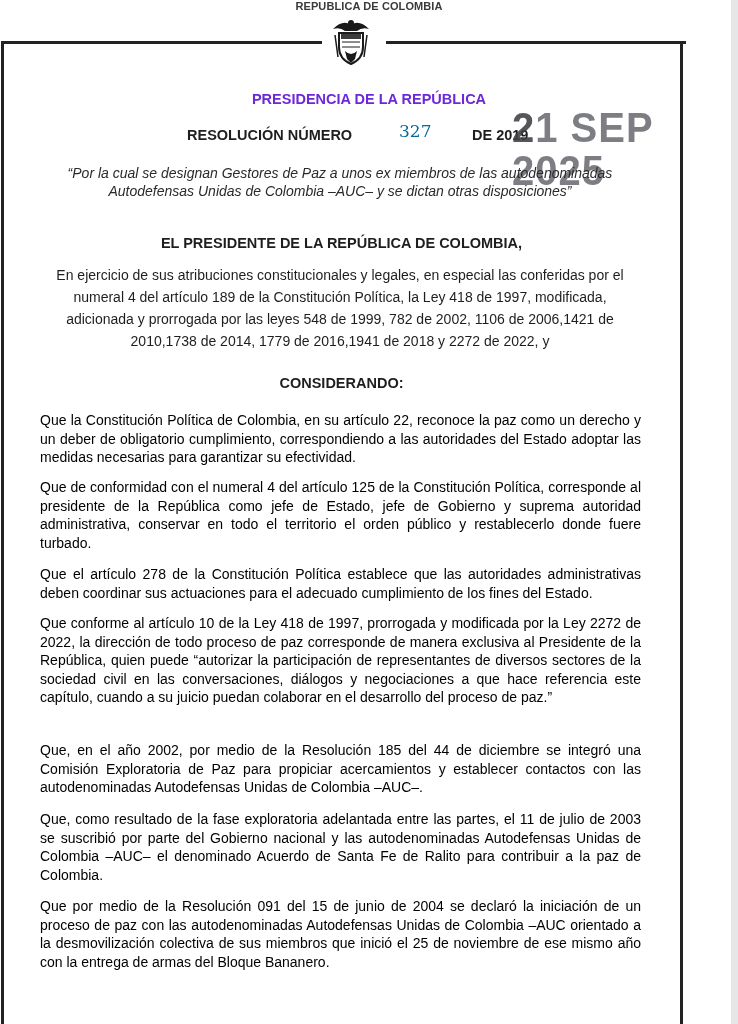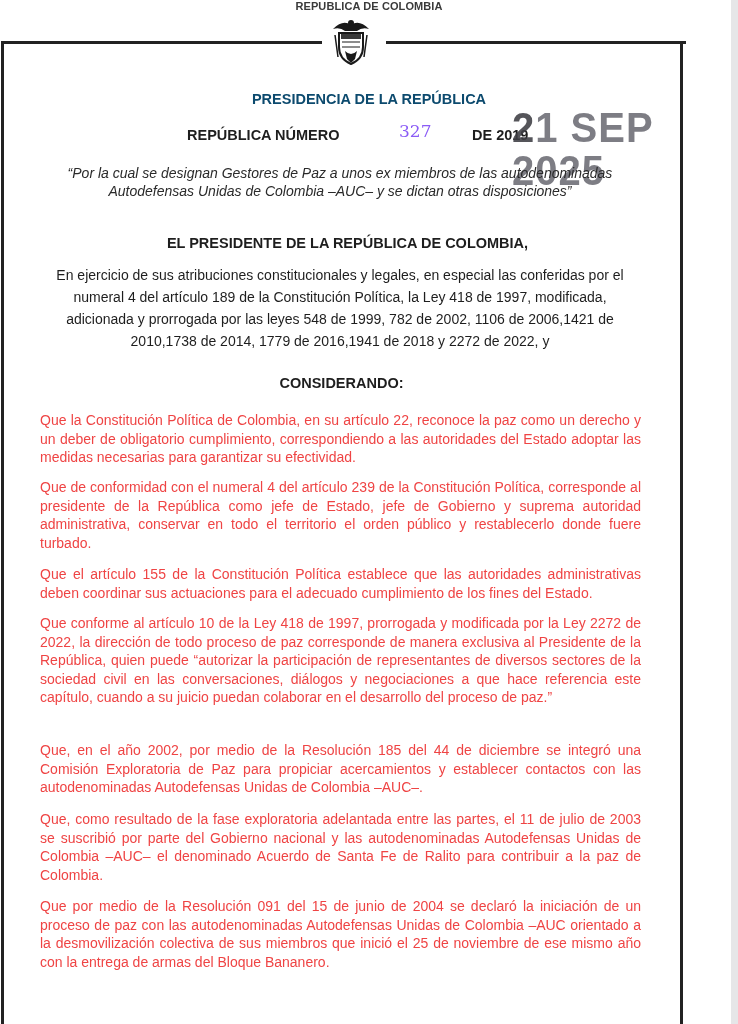--- a/index.html
+++ b/index.html
@@ -25,57 +25,57 @@
       border-left: 3px solid #222; border-right: 3px solid #222;
       box-sizing: border-box;
     }
     .top-rule {
       position: absolute; top: 41px; height: 3px; background: #222;
     }
     .top-rule.left { left: 1px; width: 321px; }
     .top-rule.right { left: 386px; width: 300px; }
     .title {
       position: absolute; left: 0; width: 738px; top: 91px;
-      text-align: center; font-weight: bold; font-size: 14.5px; color: #0c4a6e;
+      text-align: center; font-weight: bold; font-size: 14.5px; color: #6d28d9;
     }
     .resnum-label {
       position: absolute; left: 187px; top: 127px; font-weight: bold; font-size: 14.5px;
     }
     .resnum-value {
       position: absolute; left: 399px; top: 121px; font-family: "DejaVu Serif", serif;
-      font-size: 17px; color: #8b5cf6;
+      font-size: 17px; color: #0369a1;
     }
     .resnum-de {
       position: absolute; left: 472px; top: 127px; font-weight: bold; font-size: 14.5px;
     }
     .stamp {
       position: absolute; left: 512px; top: 108px; font-size: 40px; font-weight: bold;
       color: #6c6c74; letter-spacing: 1px; line-height: 1; opacity: 0.88;
       transform: scaleY(1.08);
     }
     .stamp .d1 { color: #3e3e44; }
     .subtitle {
       position: absolute; left: 40px; width: 600px; top: 164px;
       text-align: center; font-style: italic; font-size: 14px; line-height: 18px; color: #2a2a2a;
     }
     .president {
       position: absolute; left: 0; width: 683px; top: 235px;
-      text-align: center; font-weight: bold; font-size: 14.5px; padding-left: 6px;
+      text-align: center; font-weight: bold; font-size: 14.5px;
     }
     .preamble {
       position: absolute; left: 40px; width: 600px; top: 264px;
       text-align: center; font-size: 14px; line-height: 22px;
     }
     .considerando {
       position: absolute; left: 0; width: 683px; top: 375px;
       text-align: center; font-weight: bold; font-size: 14.5px;
     }
     .para {
       position: absolute; left: 40px; width: 601px;
-      text-align: justify; font-size: 14px; line-height: 18.6px; color: #ef4444;
+      text-align: justify; font-size: 14px; line-height: 18.6px; color: #000000;
     }
   </style>
 </head>
 <body>
 
 <div class="right-strip"></div>
 
 <div class="header-country">REPUBLICA DE COLOMBIA</div>
 
 <svg class="crest" viewBox="0 0 44 50">
@@ -87,38 +87,38 @@
   <path d="M16 34 Q22 40 28 34 L26 42 L22 46 L18 42 Z" fill="#1a1a1a"></path>
   <path d="M6 18 L9 40 M38 18 L35 40" stroke="#1a1a1a" stroke-width="1.5"></path>
 </svg>
 
 <div class="top-rule left"></div>
 <div class="top-rule right"></div>
 <div class="frame"></div>
 
 <div class="title">PRESIDENCIA DE LA REPÚBLICA</div>
 
-<div class="resnum-label">REPÚBLICA NÚMERO</div>
+<div class="resnum-label">RESOLUCIÓN NÚMERO</div>
 <div class="resnum-value">327</div>
 <div class="resnum-de">DE 2019</div>
 
 <div class="stamp">
   <span class="d1">2</span><span>1 SEP 2025</span>
 </div>
 
 <div class="subtitle">
   <div>“Por la cual se designan Gestores de Paz a unos ex miembros de las autodenominadas</div>
   <div>Autodefensas Unidas de Colombia –AUC– y se dictan otras disposiciones”</div>
 </div>
 
 <div class="president">EL PRESIDENTE DE LA REPÚBLICA DE COLOMBIA,</div>
 
 <div class="preamble">En ejercicio de sus atribuciones constitucionales y legales, en especial las conferidas por el numeral 4 del artículo 189 de la Constitución Política, la Ley 418 de 1997, modificada, adicionada y prorrogada por las leyes 548 de 1999, 782 de 2002, 1106 de 2006,1421 de 2010,1738 de 2014, 1779 de 2016,1941 de 2018 y 2272 de 2022, y</div>
 
 <div class="considerando">CONSIDERANDO:</div>
 
 <div class="para" style="top:411px">Que la Constitución Política de Colombia, en su artículo 22, reconoce la paz como un derecho y un deber de obligatorio cumplimiento, correspondiendo a las autoridades del Estado adoptar las medidas necesarias para garantizar su efectividad.</div>
-<div class="para" style="top:478px">Que de conformidad con el numeral 4 del artículo 239 de la Constitución Política, corresponde al presidente de la República como jefe de Estado, jefe de Gobierno y suprema autoridad administrativa, conservar en todo el territorio el orden público y restablecerlo donde fuere turbado.</div>
-<div class="para" style="top:565px">Que el artículo 155 de la Constitución Política establece que las autoridades administrativas deben coordinar sus actuaciones para el adecuado cumplimiento de los fines del Estado.</div>
+<div class="para" style="top:478px">Que de conformidad con el numeral 4 del artículo 125 de la Constitución Política, corresponde al presidente de la República como jefe de Estado, jefe de Gobierno y suprema autoridad administrativa, conservar en todo el territorio el orden público y restablecerlo donde fuere turbado.</div>
+<div class="para" style="top:565px">Que el artículo 278 de la Constitución Política establece que las autoridades administrativas deben coordinar sus actuaciones para el adecuado cumplimiento de los fines del Estado.</div>
 <div class="para" style="top:614px">Que conforme al artículo 10 de la Ley 418 de 1997, prorrogada y modificada por la Ley 2272 de 2022, la dirección de todo proceso de paz corresponde de manera exclusiva al Presidente de la República, quien puede “autorizar la participación de representantes de diversos sectores de la sociedad civil en las conversaciones, diálogos y negociaciones a que hace referencia este capítulo, cuando a su juicio puedan colaborar en el desarrollo del proceso de paz.”</div>
 <div class="para" style="top:741px">Que, en el año 2002, por medio de la Resolución 185 del 44 de diciembre se integró una Comisión Exploratoria de Paz para propiciar acercamientos y establecer contactos con las autodenominadas Autodefensas Unidas de Colombia –AUC–.</div>
 <div class="para" style="top:810px">Que, como resultado de la fase exploratoria adelantada entre las partes, el 11 de julio de 2003 se suscribió por parte del Gobierno nacional y las autodenominadas Autodefensas Unidas de Colombia –AUC– el denominado Acuerdo de Santa Fe de Ralito para contribuir a la paz de Colombia.</div>
 <div class="para" style="top:897px">Que por medio de la Resolución 091 del 15 de junio de 2004 se declaró la iniciación de un proceso de paz con las autodenominadas Autodefensas Unidas de Colombia –AUC orientado a la desmovilización colectiva de sus miembros que inició el 25 de noviembre de ese mismo año con la entrega de armas del Bloque Bananero.</div>
 
 </body></html>

